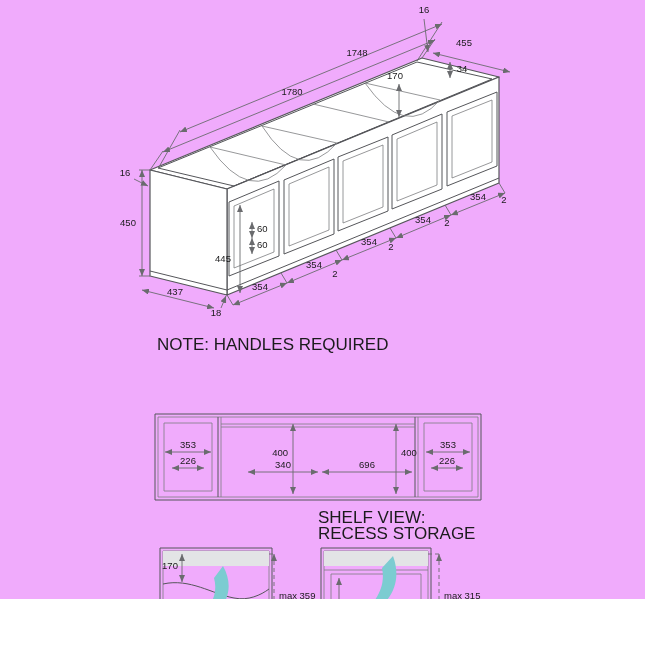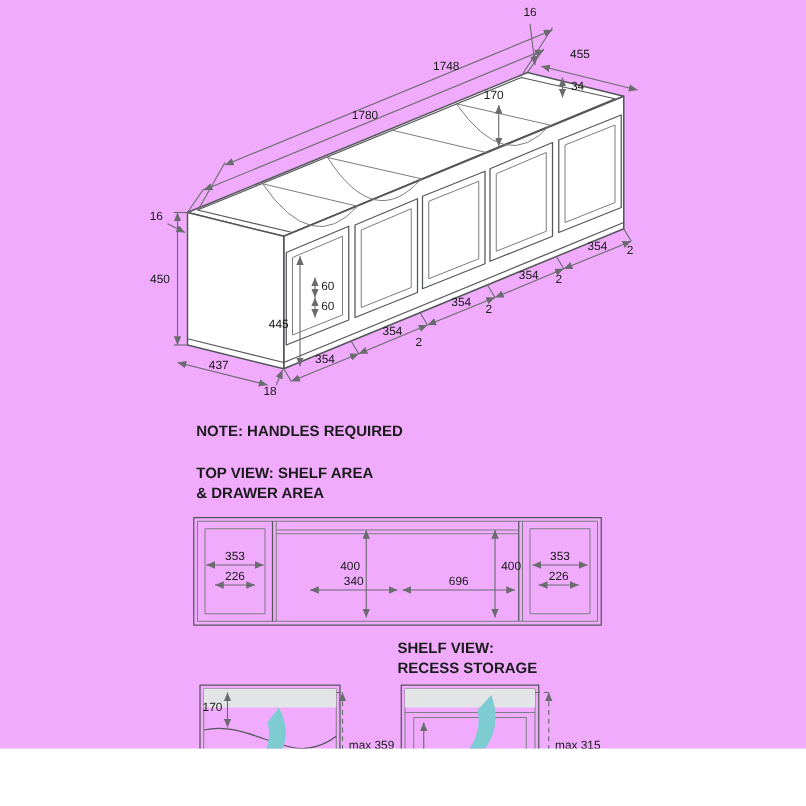--- a/index.html
+++ b/index.html
@@ -1,19 +1,19 @@
 <!DOCTYPE html>
 <html><head>
 <meta charset="utf-8">
 <style>
   html,body{margin:0;padding:0;background:#fff;}
   #canvas{position:relative;width:645px;height:599px;background:#f0abfc;overflow:hidden;
           font-family:"Liberation Sans",sans-serif;}
   #canvas svg{position:absolute;}
-  .hdr{position:absolute;font-size:12px;font-weight:700;color:#1b1b1c;line-height:16px;}
+  .hdr{position:absolute;font-size:17px;font-weight:400;color:#1b1b1c;line-height:16px;}
   .hdr span{display:block;}
   .face{fill:#ffffff;stroke:#55565a;stroke-width:1.2;stroke-linejoin:round;}
   .ln{fill:none;stroke:#55565a;stroke-width:1;stroke-linejoin:round;}
   .ln2{fill:none;stroke:#7c7d80;stroke-width:0.8;stroke-linejoin:round;}
   .dim{fill:none;stroke:#6a6b6e;stroke-width:0.9;}
   .dash{stroke-dasharray:4 3;}
   .dtx{font-size:9.5px;fill:#1a1a1b;}
   .mid{text-anchor:middle;}
   .st{text-anchor:start;}
   .en{text-anchor:end;}
@@ -117,24 +117,20 @@
       <text class="dtx mid" x="478" y="200">354</text>
       <text class="dtx mid" x="335" y="277">2</text>
       <text class="dtx mid" x="391" y="250">2</text>
       <text class="dtx mid" x="447" y="226">2</text>
       <text class="dtx mid" x="504" y="203">2</text>
     </g>
   </svg>
 
   <div class="hdr" style="left:157px;top:337px">NOTE: HANDLES REQUIRED</div>
 
-  <div class="hdr" style="left:157px;top:370px">
-    <span>TOP VIEW: SHELF AREA</span>
-    <span>&amp; DRAWER AREA</span>
-  </div>
 
   <svg style="left:0;top:406px" width="645" height="104" viewBox="0 0 645 104">
     <g>
       <rect class="ln" x="155" y="8" width="326" height="86"></rect>
       <rect class="ln2" x="158" y="11" width="320" height="80"></rect>
       <line class="ln" x1="218" y1="11" x2="218" y2="91"></line>
       <line class="ln2" x1="221" y1="11" x2="221" y2="91"></line>
       <line class="ln" x1="415" y1="11" x2="415" y2="91"></line>
       <line class="ln2" x1="418" y1="11" x2="418" y2="91"></line>
       <rect class="ln2" x="164" y="17" width="48" height="68"></rect>

